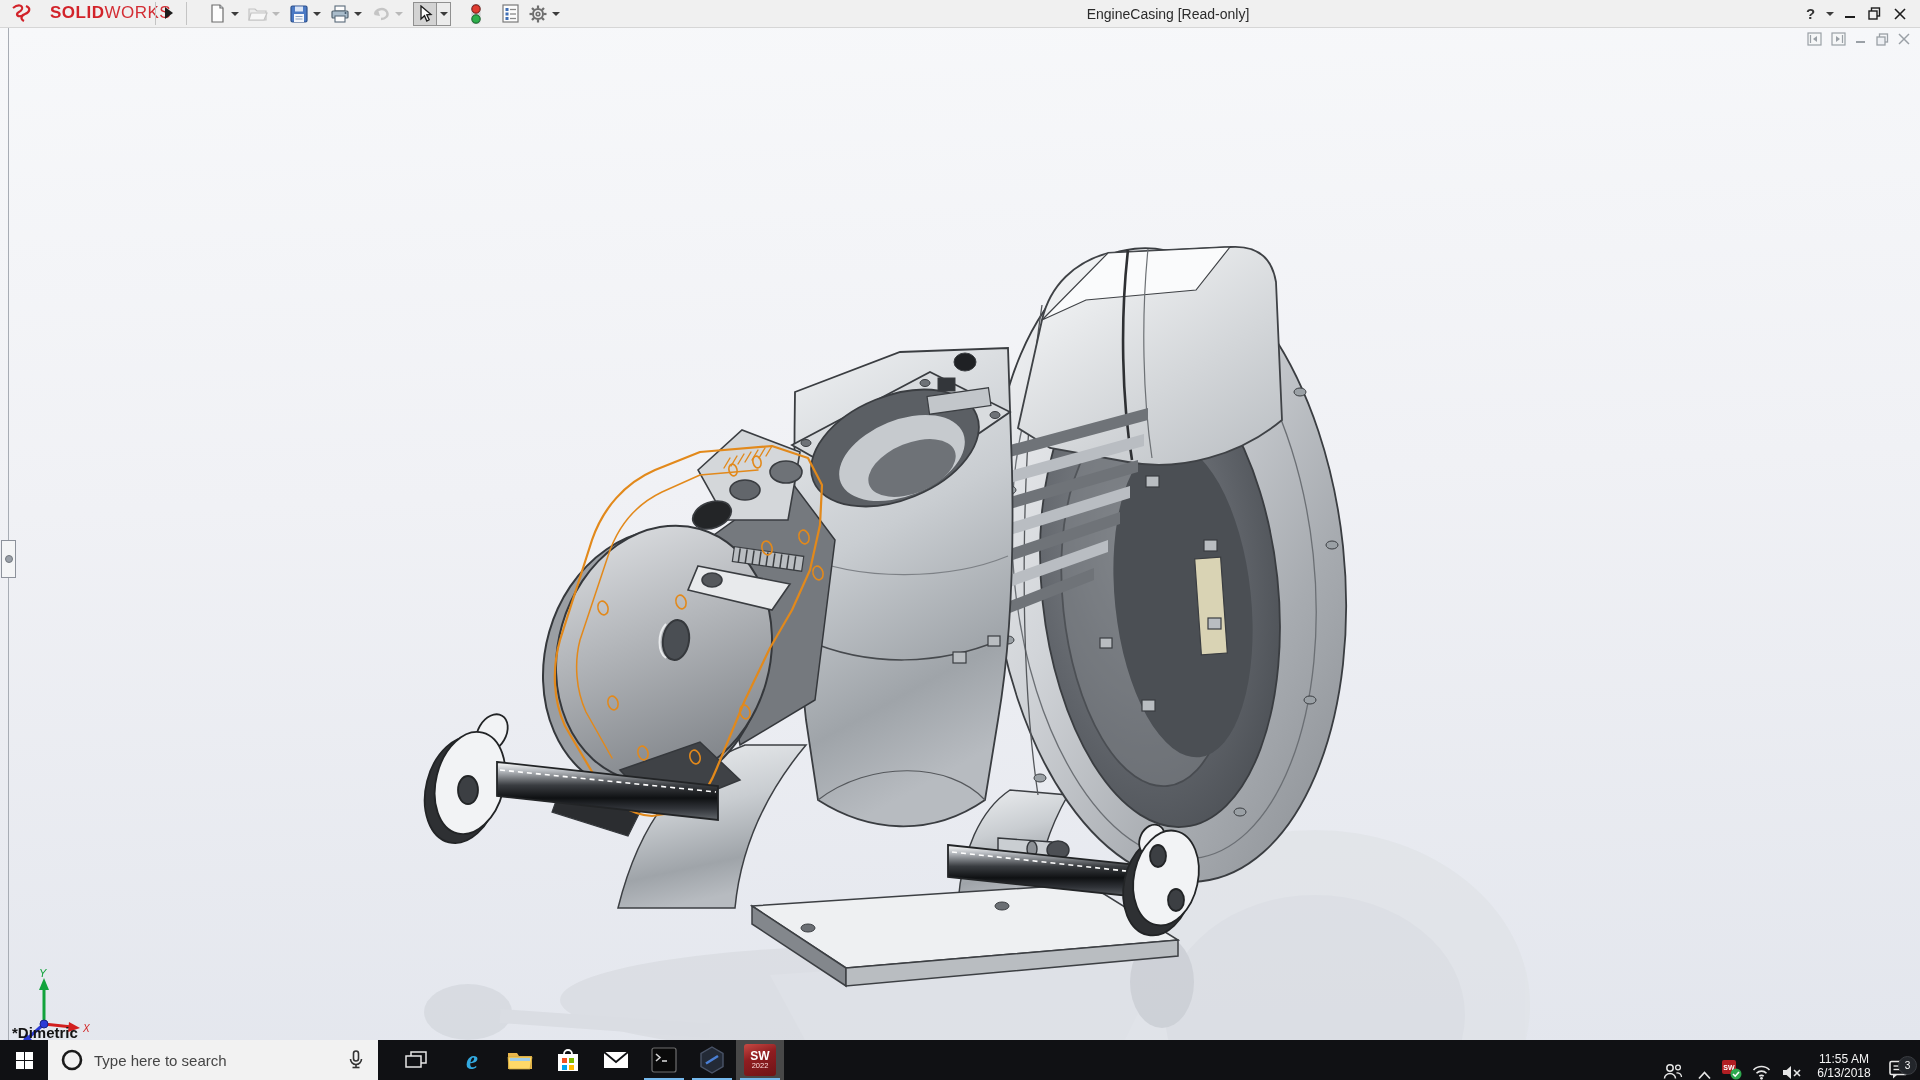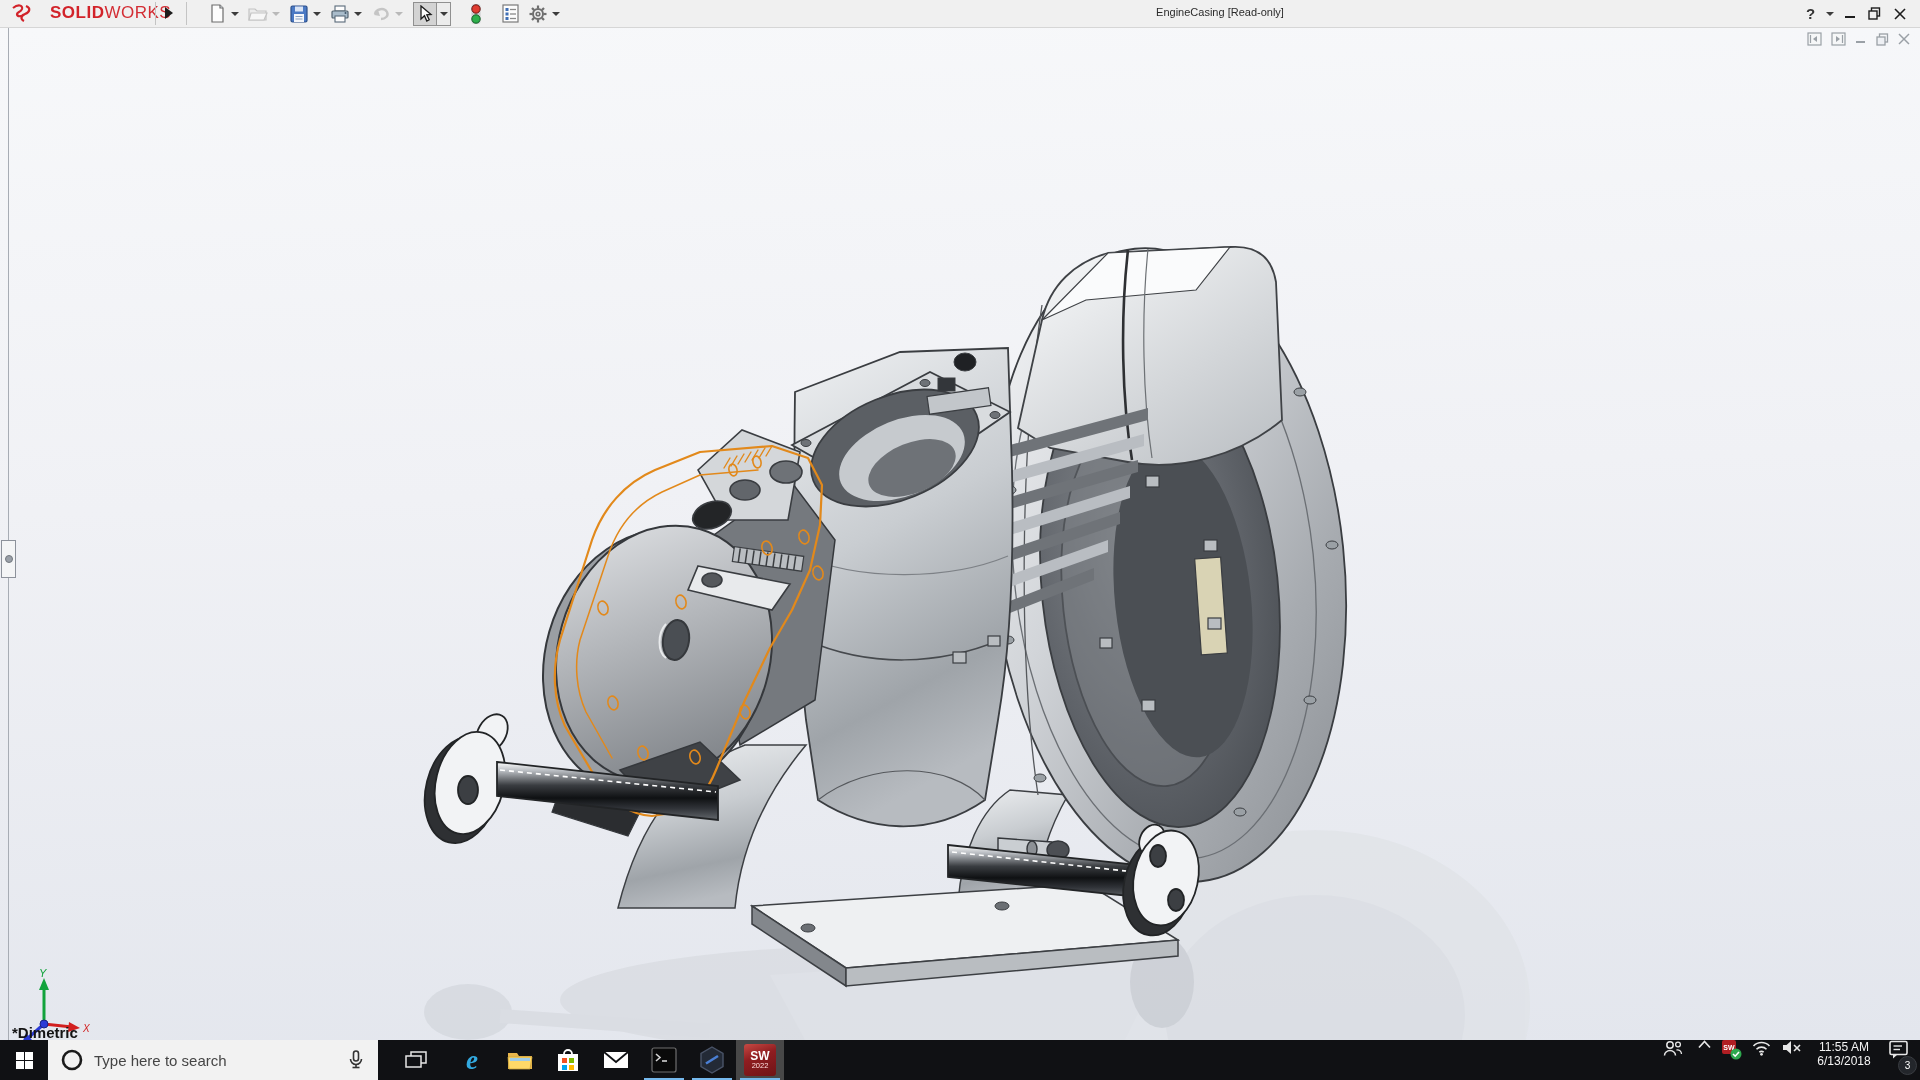--- a/index.html
+++ b/index.html
@@ -19,22 +19,22 @@
           border-left:8px solid #1c1c1c;border-top:6px solid transparent;border-bottom:6px solid transparent;}
   .tbar{position:absolute;left:206px;top:2px;height:23px;display:flex;align-items:center;}
   .tbtn{width:22px;height:22px;display:flex;align-items:center;justify-content:center;}
   .tdrop{width:13px;height:22px;display:flex;align-items:center;justify-content:center;}
   .caret{width:0;height:0;border-left:4px solid transparent;border-right:4px solid transparent;
          border-top:4px solid #3c3c3c;}
   .caret.dis{border-top-color:#b9b9b9;}
   .gap{width:6px;}
   .selgroup{display:flex;border:1px solid #909090;background:#ececec;height:22px;margin:0 2px;}
   .selgroup .tbtn{background:#d3d3d3;}
-  .doc-title{position:absolute;left:1110px;top:6px;width:220px;text-align:center;
-             font-size:11px;color:#2b2b2b;}
+  .doc-title{position:absolute;left:1058px;top:6px;width:220px;text-align:center;
+             font-size:14px;color:#2b2b2b;}
   .winctl{position:absolute;right:8px;top:0;height:27px;display:flex;align-items:center;}
   .winctl .wbtn{width:25px;height:27px;display:flex;align-items:center;justify-content:center;color:#1d1d1d;}
   .help-q{font-size:15px;font-weight:bold;color:#333;}
 
   
   .viewport{position:absolute;top:28px;left:0;width:1920px;height:1012px;
             background:linear-gradient(178deg,#f7f8fa 0%,#f0f1f5 45%,#e3e6ed 100%);}
   .left-split{position:absolute;left:8px;top:0;width:1px;height:1012px;background:#a7acb4;}
   .split-handle{position:absolute;left:1px;top:512px;width:13px;height:36px;background:#f4f5f6;
                 border:1px solid #8d929b;display:flex;align-items:center;justify-content:center;}
@@ -52,21 +52,21 @@
   .app{width:48px;}
   .runline{position:absolute;left:4px;right:4px;bottom:0;height:2.5px;background:#76b9ed;}
   .app-active{background:#484848;}
   .edge-glyph{font-size:27px;font-weight:bold;color:#32a9e0;font-family:"Liberation Serif",serif;
               font-style:italic;line-height:27px;}
   .swapp{width:32px;height:32px;background:linear-gradient(160deg,#c84a44 0%,#8f1d20 40%,#6f1417 100%);
          border-radius:3px;display:flex;flex-direction:column;align-items:center;justify-content:center;}
   .swapp .sw-l{font-size:12px;font-weight:bold;color:#fff;line-height:12px;}
   .swapp .sw-y{font-size:7.5px;color:#ffdede;line-height:8px;}
   .tray{position:absolute;right:0;top:0;height:40px;display:flex;align-items:center;}
-  .tray-ic{height:40px;display:flex;align-items:flex-start;justify-content:center;}
+  .tray-ic{height:40px;display:flex;align-items:flex-end;justify-content:center;}
   .clock{width:72px;text-align:center;color:#f4f4f4;font-size:12px;line-height:14px;}
   .swtray{position:relative;width:20px;height:20px;}
   .swtray .sq{position:absolute;left:0;top:0;width:14px;height:14px;background:#b01e23;border-radius:2px;
               color:#fff;font-size:7px;font-weight:bold;display:flex;align-items:center;justify-content:center;}
   .ac-badge{position:absolute;left:1898px;top:1056px;width:17px;height:17px;border-radius:50%;
             background:#23262b;border:1px solid #3a3d42;color:#fff;font-size:10px;
             display:flex;align-items:center;justify-content:center;}
 </style>
 </head>
 <body>

